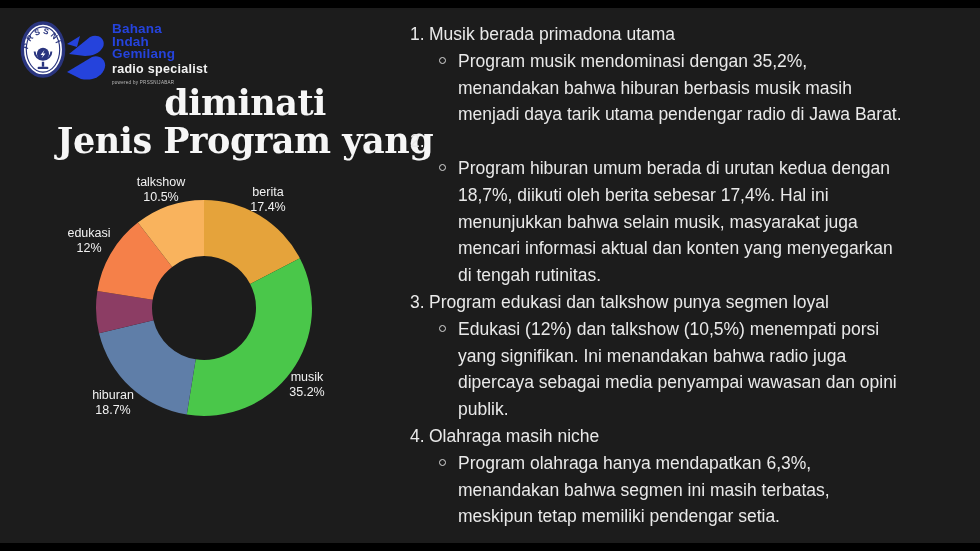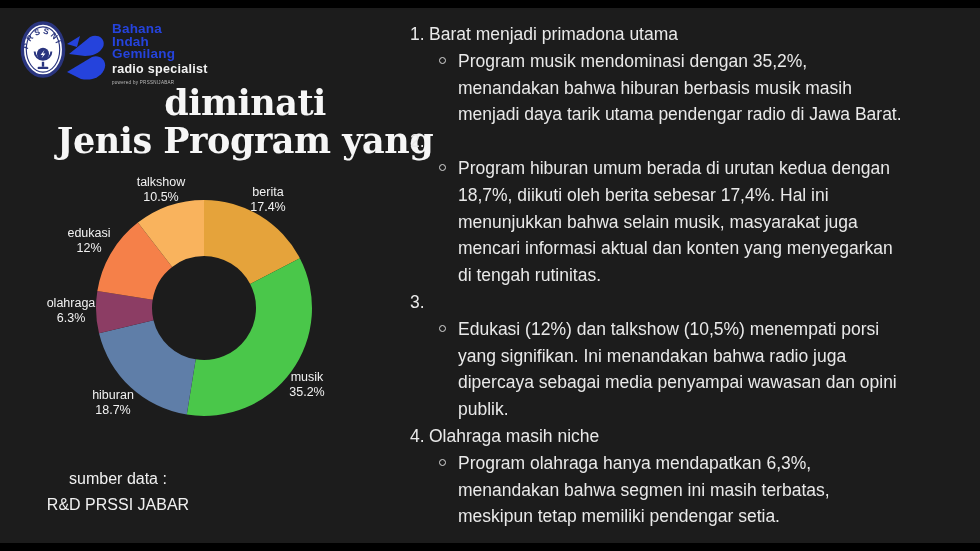--- a/index.html
+++ b/index.html
@@ -99,56 +99,49 @@
     <div>10.5%</div>
   </div>
   <div class="chart-label lbl-berita">
     <div>berita</div>
     <div>17.4%</div>
   </div>
   <div class="chart-label lbl-edukasi">
     <div>edukasi</div>
     <div>12%</div>
   </div>
-  <div class="chart-label lbl-olahraga">
-    <div>olahraga</div>
-    <div>6.3%</div>
-  </div>
   <div class="chart-label lbl-hiburan">
     <div>hiburan</div>
     <div>18.7%</div>
   </div>
   <div class="chart-label lbl-musik">
     <div>musik</div>
     <div>35.2%</div>
   </div>
 
-  <div class="source">
-    <div>sumber data :</div>
-    <div>R&amp;D PRSSI JABAR</div>
-  </div>
 
   <div class="insights" id="insights">
       <div class="item-title">
         <span class="item-num">1.</span>
-        <span>Barat menjadi primadona utama</span>
+        <span>Musik berada primadona utama</span>
       </div>
       <div class="item-detail"><span class="item-dot"></span>Program musik mendominasi dengan 35,2%,
 menandakan bahwa hiburan berbasis musik masih
 menjadi daya tarik utama pendengar radio di Jawa Barat.</div>
       <div class="item-title">
         <span class="item-num">2.</span>
       </div>
       <div class="item-detail"><span class="item-dot"></span>Program hiburan umum berada di urutan kedua dengan
 18,7%, diikuti oleh berita sebesar 17,4%. Hal ini
 menunjukkan bahwa selain musik, masyarakat juga
 mencari informasi aktual dan konten yang menyegarkan
 di tengah rutinitas.</div>
       <div class="item-title">
         <span class="item-num">3.</span>
+        <span>Program edukasi dan talkshow punya segmen loyal</span>
       </div>
       <div class="item-detail"><span class="item-dot"></span>Edukasi (12%) dan talkshow (10,5%) menempati porsi
 yang signifikan. Ini menandakan bahwa radio juga
 dipercaya sebagai media penyampai wawasan dan opini
 publik.</div>
       <div class="item-title">
         <span class="item-num">4.</span>
         <span>Olahraga masih niche</span>
       </div>
       <div class="item-detail"><span class="item-dot"></span>Program olahraga hanya mendapatkan 6,3%,

